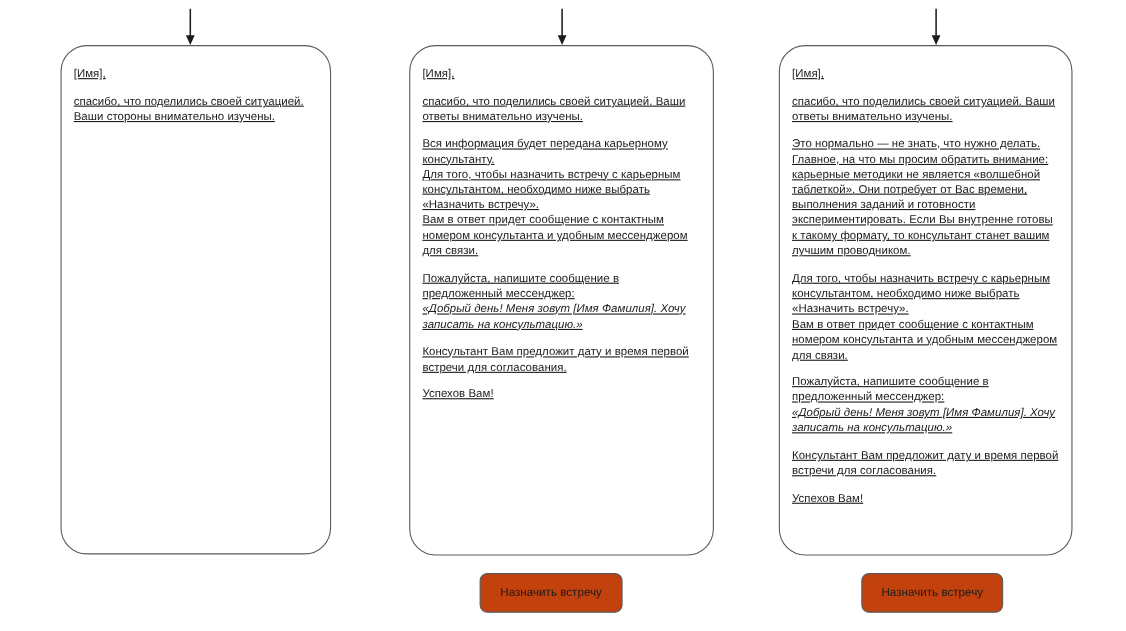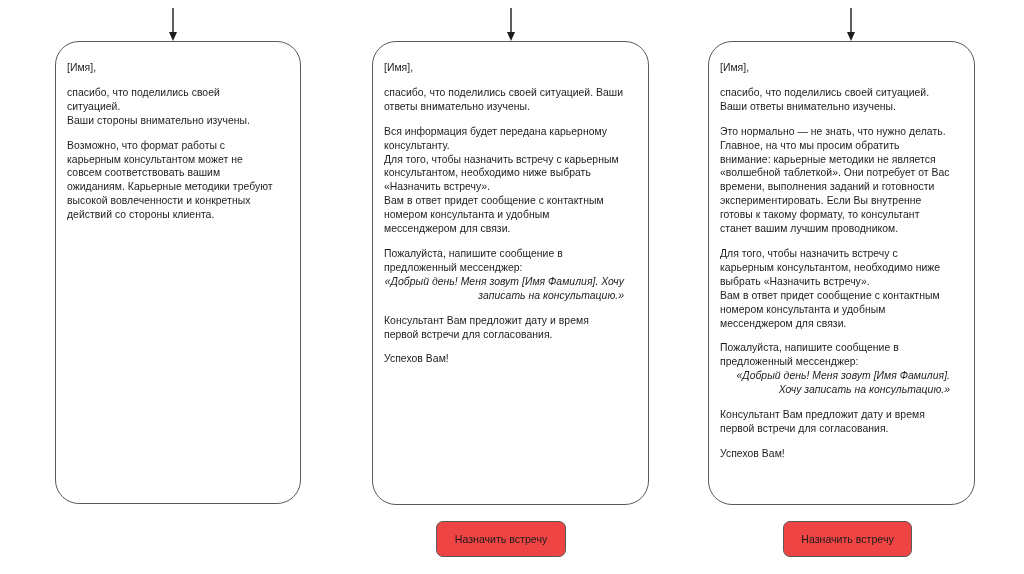--- a/index.html
+++ b/index.html
@@ -36,38 +36,39 @@
     position: absolute;
     box-sizing: border-box;
     background: #ffffff;
     border: 1.4px solid #5a5a5a;
     border-radius: 24px;
   }
   .card-body {
     position: absolute;
     left: 11px;
     top: 19px;
-    right: 24px;
+    right: 10px;
+    text-decoration: underline;
   }
   .para {
     margin: 0 0 11px 0;
     font-size: 10.4px;
     line-height: 13.9px;
     letter-spacing: 0.04px;
     color: #1c1c1c;
     white-space: pre-line;
   }
   .para:last-child { margin-bottom: 0; }
-  .para.italic { font-style: italic; text-align: right; }
+  .para.italic { font-style: italic; }
 
   
   .btn {
     position: absolute;
     box-sizing: border-box;
-    background: #ef4444;
+    background: #c2410c;
     border: 1.3px solid #5a5a5a;
     border-radius: 7px;
     font-size: 10.6px;
     line-height: 1;
     color: #1c1c1c;
     display: flex;
     align-items: center;
     justify-content: center;
     font-family: "Liberation Sans", "DejaVu Sans", sans-serif;
     cursor: pointer;
@@ -98,21 +99,20 @@
       <line x1="8" y1="0" x2="8" y2="26" stroke="#1c1c1c" stroke-width="1.4"></line>
       <polygon points="8,33 4,24 12,24" fill="#1c1c1c"></polygon>
     </svg>
   </div>
 
   <div class="card" style="left:55px; top:41px; width:246px; height:463px;">
     <div class="card-body">
       <p class="para">[Имя],</p>
       <p class="para">спасибо, что поделились своей ситуацией.
 Ваши стороны внимательно изучены.</p>
-      <p class="para">Возможно, что формат работы с карьерным консультантом может не совсем соответствовать вашим ожиданиям. Карьерные методики требуют высокой вовлеченности и конкретных действий со стороны клиента.</p>
     </div>
   </div>
 
   <div class="card" style="left:372px; top:41px; width:277px; height:464px;">
     <div class="card-body">
       <p class="para">[Имя],</p>
       <p class="para">спасибо, что поделились своей ситуацией. Ваши ответы внимательно изучены.</p>
       <p class="para">Вся информация будет передана карьерному консультанту.
 Для того, чтобы назначить встречу с карьерным консультантом, необходимо ниже выбрать «Назначить встречу».
 Вам в ответ придет сообщение с контактным номером консультанта и удобным мессенджером для связи.</p>

